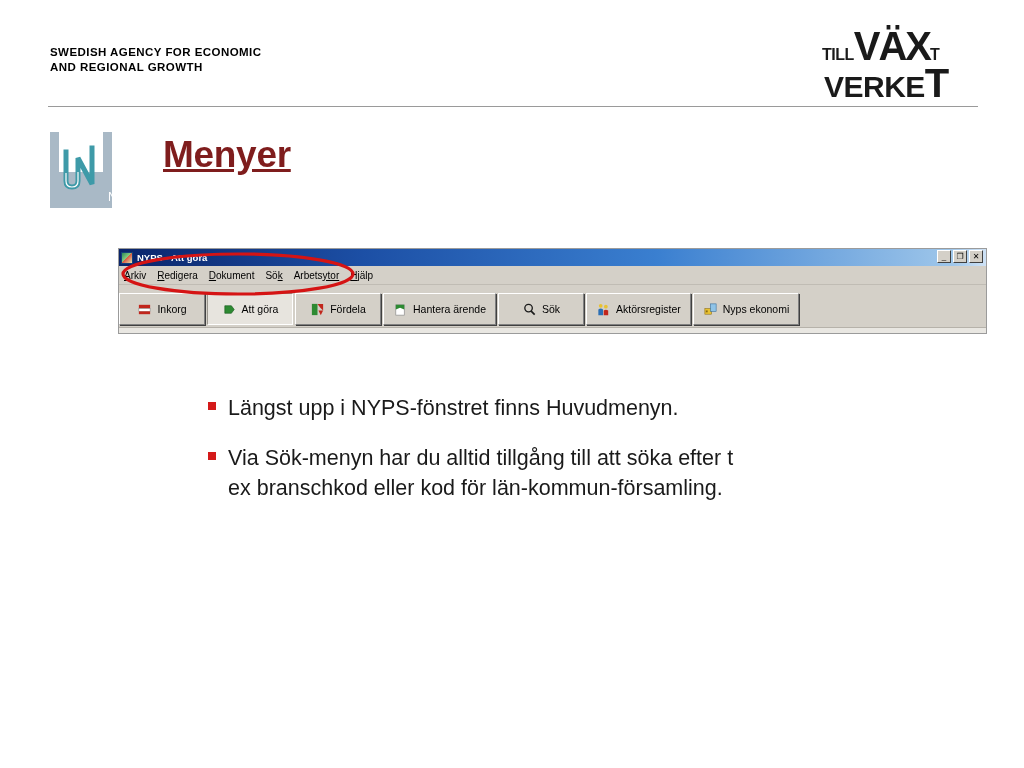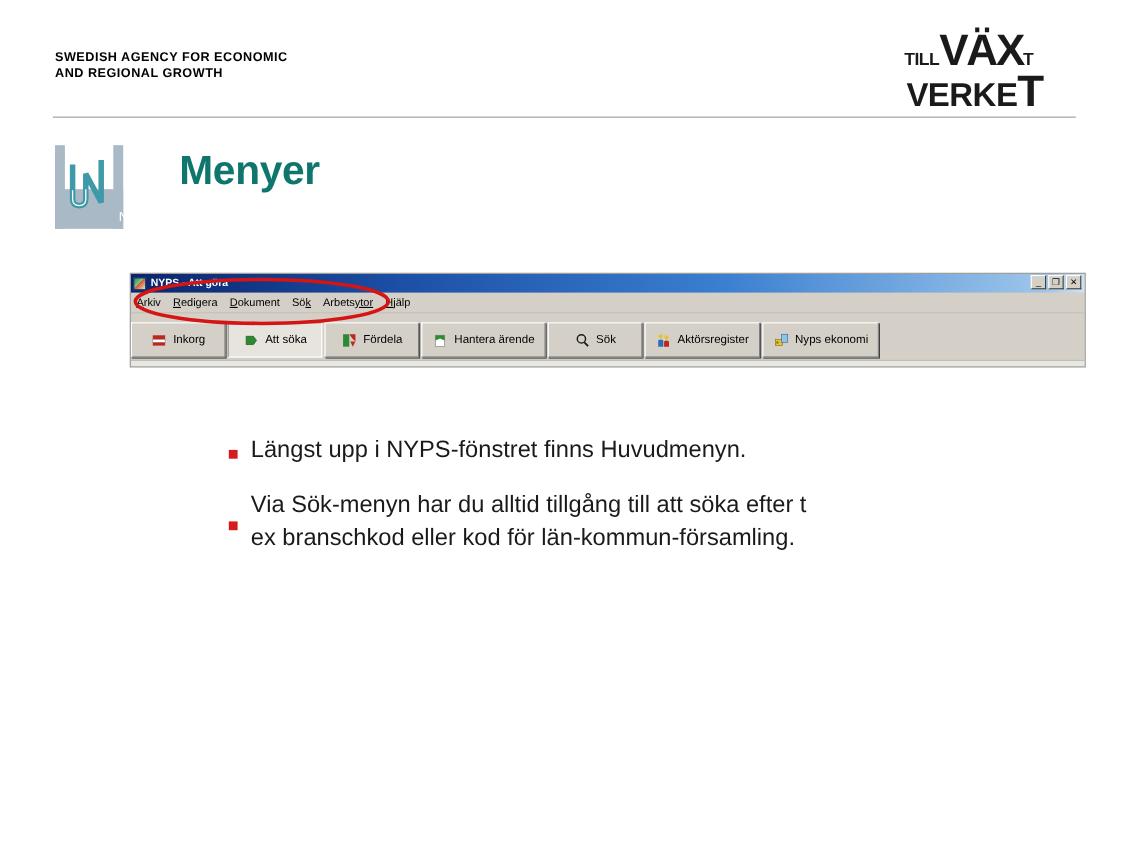--- a/index.html
+++ b/index.html
@@ -67,22 +67,23 @@
     font-family:"Liberation Sans", sans-serif;
     margin-left:45px;
   }
 
   
   .slide-title {
     position: absolute;
     left: 163px; top: 134px;
     font-size: 37px;
     font-weight: bold;
-    color: #0f766e;
+    color: #7f1d1d;
     letter-spacing: -0.3px;
+    text-decoration: underline;
   }
 
   
   .app-window {
     position: absolute;
     left: 118px; top: 248px;
     width: 869px; height: 86px;
     border: 1px solid #9b9b9b;
     background: #d4d0c8;
     overflow: hidden;
@@ -188,21 +189,21 @@
   }
 
   
   .bullets {
     position: absolute;
     left: 208px; top: 393px;
     width: 790px;
   }
   .bullet-row {
     display: flex;
-    align-items: center;
+    align-items: flex-start;
     margin-bottom: 20px;
   }
   .bullet-mark {
     width: 8px; height: 8px;
     background: #d41a1a;
     flex: none;
     margin: 9px 12px 0 0;
   }
   .bullet-text {
     font-size: 21.5px;
@@ -287,21 +288,21 @@
           <rect x="2" y="10" width="12" height="3" fill="#c1261c"></rect>
         </svg>
         <span>Inkorg</span>
       </div>
 
       <div class="tool-btn pressed">
         <svg class="tool-ico" viewBox="0 0 16 16">
           <path d="M3 4 L10 4 L13 8 L10 12 L3 12 Z" fill="#2d8a32"></path>
           <path d="M3 4 L10 4 L13 8 L10 12 L3 12 Z" fill="none" stroke="#1a5c1e" stroke-width="0.7"></path>
         </svg>
-        <span>Att söka</span>
+        <span>Att göra</span>
       </div>
 
       <div class="tool-btn">
         <svg class="tool-ico" viewBox="0 0 16 16">
           <rect x="2" y="2" width="6" height="12" fill="#2d8a32"></rect>
           <path d="M8 2 L14 2 L14 9 L11 6 Z" fill="#c1261c"></path>
           <path d="M9 9 L14 9 L11.5 14 Z" fill="#c1261c"></path>
         </svg>
         <span>Fördela</span>
       </div>

